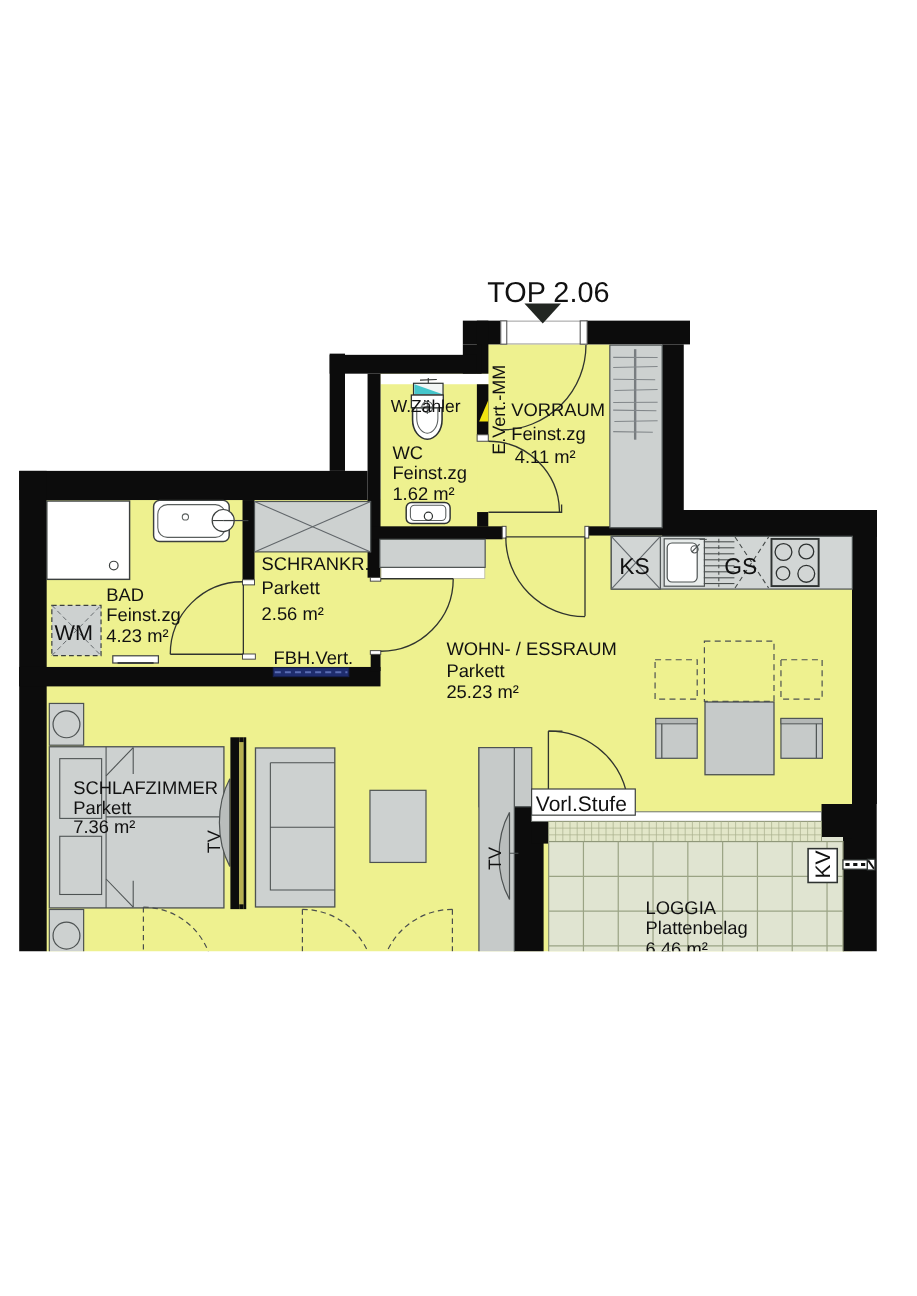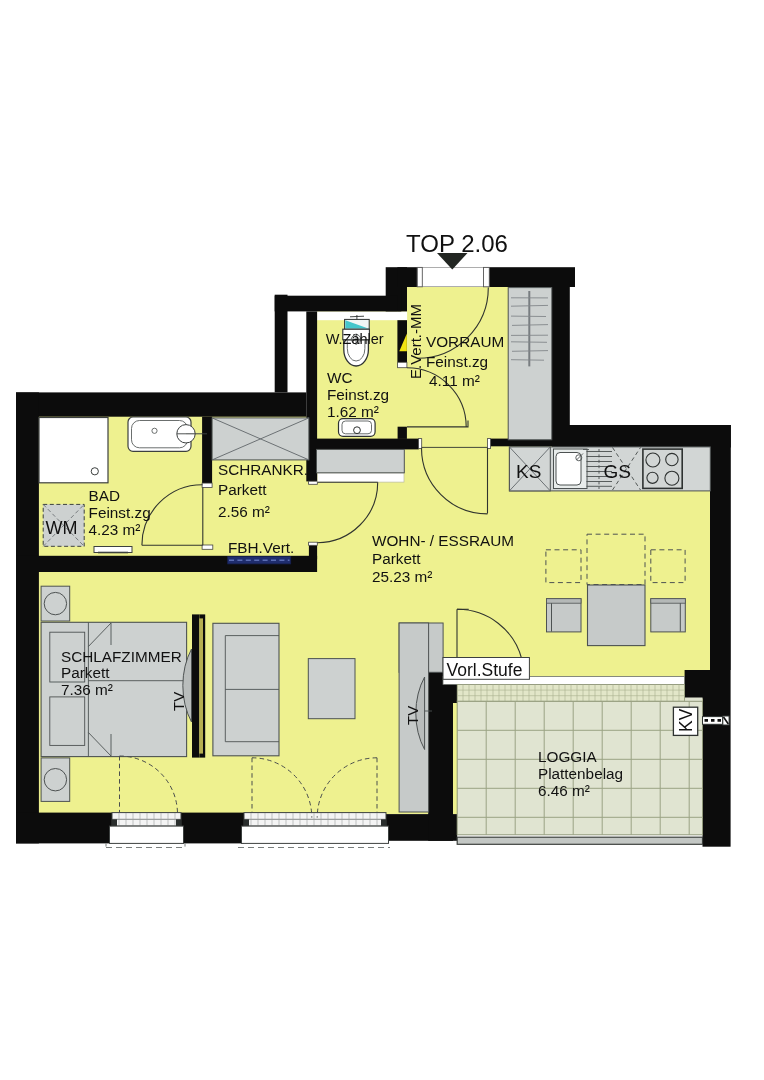--- a/index.html
+++ b/index.html
@@ -1,16 +1,16 @@
 <!DOCTYPE html>
 <html><head>
 <meta charset="utf-8">
 <style>
 html,body{margin:0;padding:0;background:#ffffff;}
-#page{position:relative;width:764px;height:1080px;background:#ffffff;overflow:hidden;}
+#page{position:relative;width:764px;height:793px;background:#ffffff;overflow:hidden;}
 text{font-family:"Liberation Sans",sans-serif;fill:#111111;}
 </style>
 </head>
 <body>
 <div id="page">
 <svg width="764" height="1080" viewBox="0 0 764 1080" xmlns="http://www.w3.org/2000/svg">
 
 <rect x="0" y="0" width="764" height="1080" fill="#ffffff"></rect>
 
 <rect x="397" y="287" width="112" height="162" fill="#eef18f"></rect>

